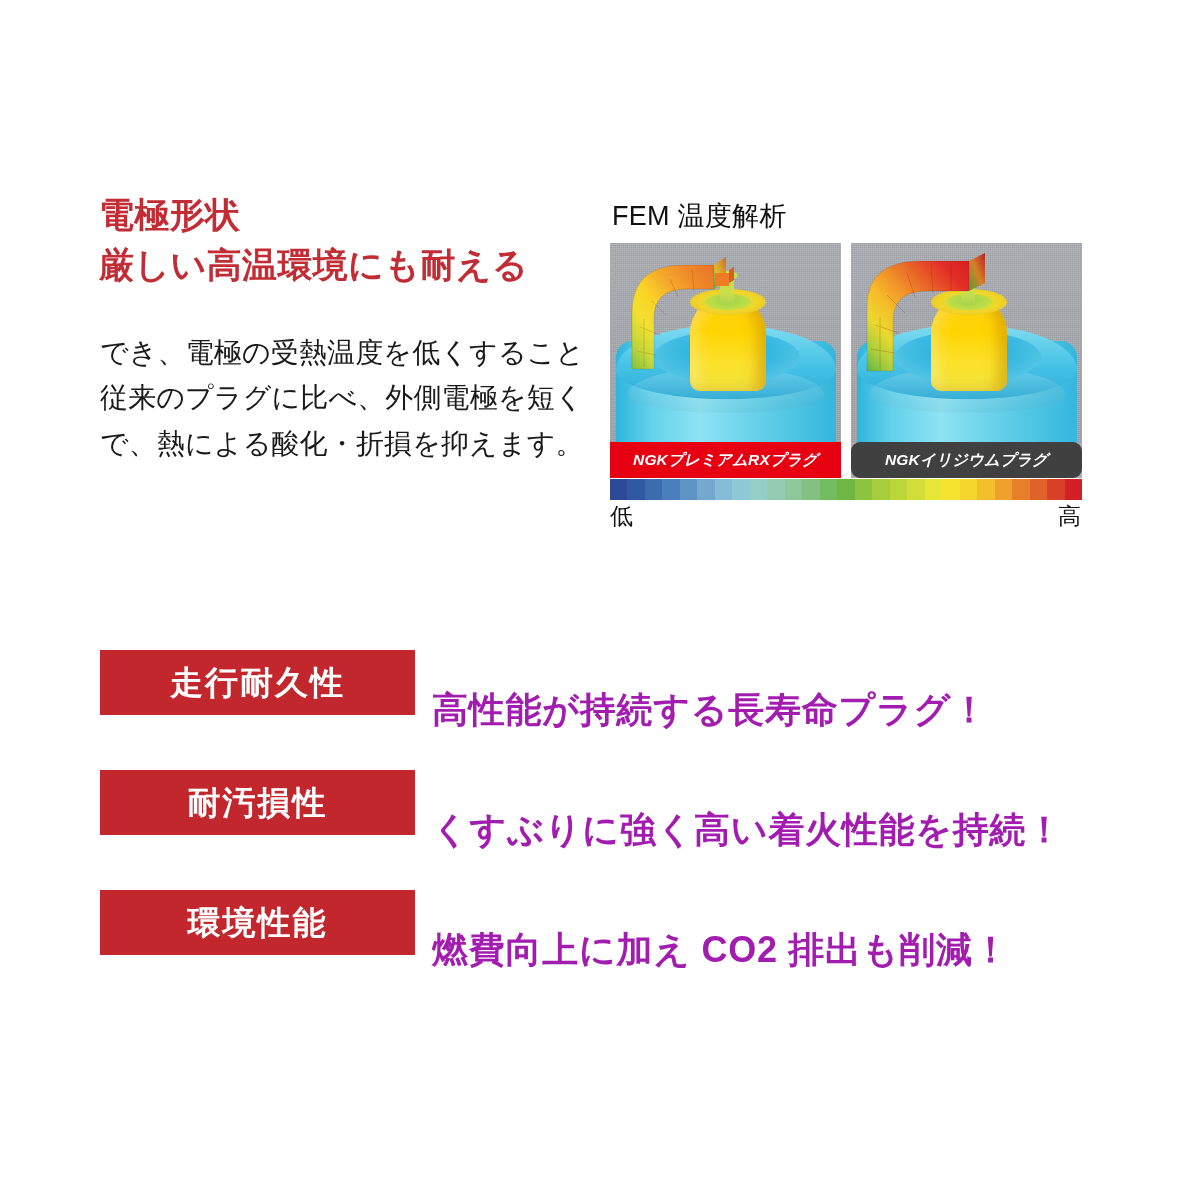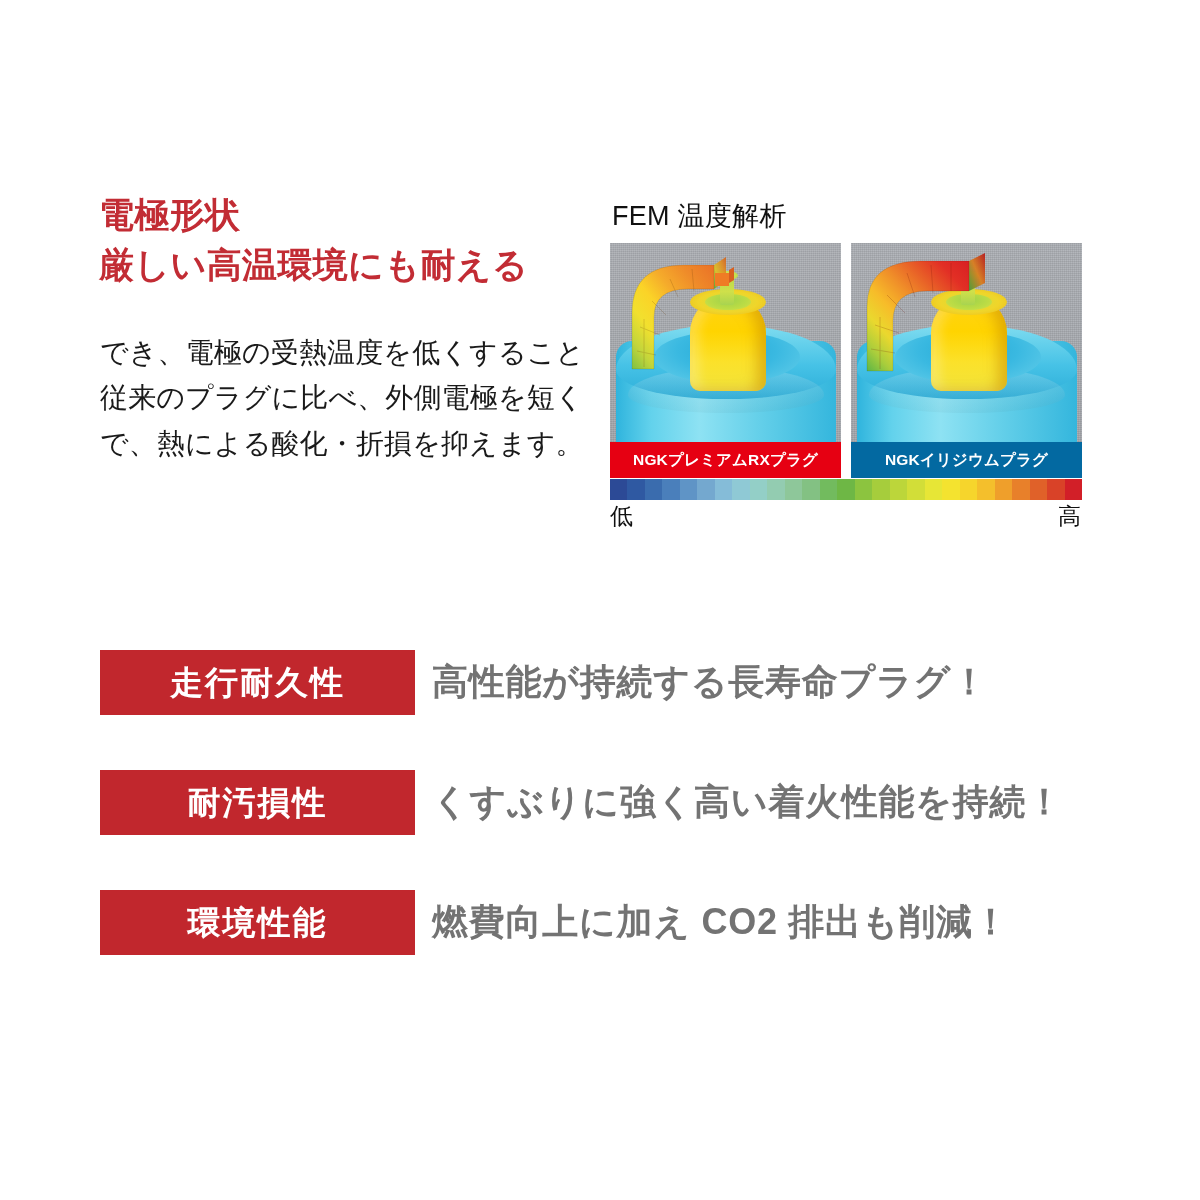--- a/index.html
+++ b/index.html
@@ -45,22 +45,22 @@
   .body-copy{
     position:absolute;left:100px;top:330px;width:490px;
     color:#1a1a1a;font-size:28px;line-height:1.62;
     letter-spacing:.005em;font-weight:500;
   }
   .body-copy .ln{display:block;white-space:nowrap;}
 
   
   .row-text{
     position:absolute;left:432px;
-    color:#737373;font-size:36px;font-weight:bold;
-    line-height:1;letter-spacing:.02em;white-space:nowrap;
+    color:#a21caf;font-size:36px;font-weight:bold;
+    line-height:1;letter-spacing:.02em;white-space:nowrap;margin-top:28px;
   }
   .row-text-1{top:664px;}
   .row-text-2{top:784px;}
   .row-text-3{top:904px;}
 
   
   .fem-title{
     position:absolute;left:612px;top:203px;
     font-size:27px;color:#111;letter-spacing:.01em;
     font-weight:500;line-height:1;
@@ -138,23 +138,24 @@
   
   .arm{position:absolute;left:0;top:0;width:231px;height:200px;}
   .arm svg{position:absolute;left:0;top:0;}
 
   
   .fem-label{
     position:absolute;left:0;bottom:0;width:231px;height:36px;
     display:flex;align-items:center;justify-content:center;
     color:#fff;font-size:15.5px;font-weight:bold;letter-spacing:.01em;
     box-sizing:border-box;
+    font-style:italic;
   }
   .fem-label.red{background:#e60012;}
-  .fem-label.blue{background:#0369a1;}
+  .fem-label.blue{background:#404040;border-radius:9px;}
 
   
   .colorbar{
     position:absolute;left:610px;top:479px;width:472px;height:21px;
     display:flex;
   }
   .colorbar span{flex:1 1 0;height:100%;display:block;}
   .scale-lo{
     position:absolute;left:610px;top:505px;font-size:23px;color:#111;font-weight:500;line-height:1;
   }

